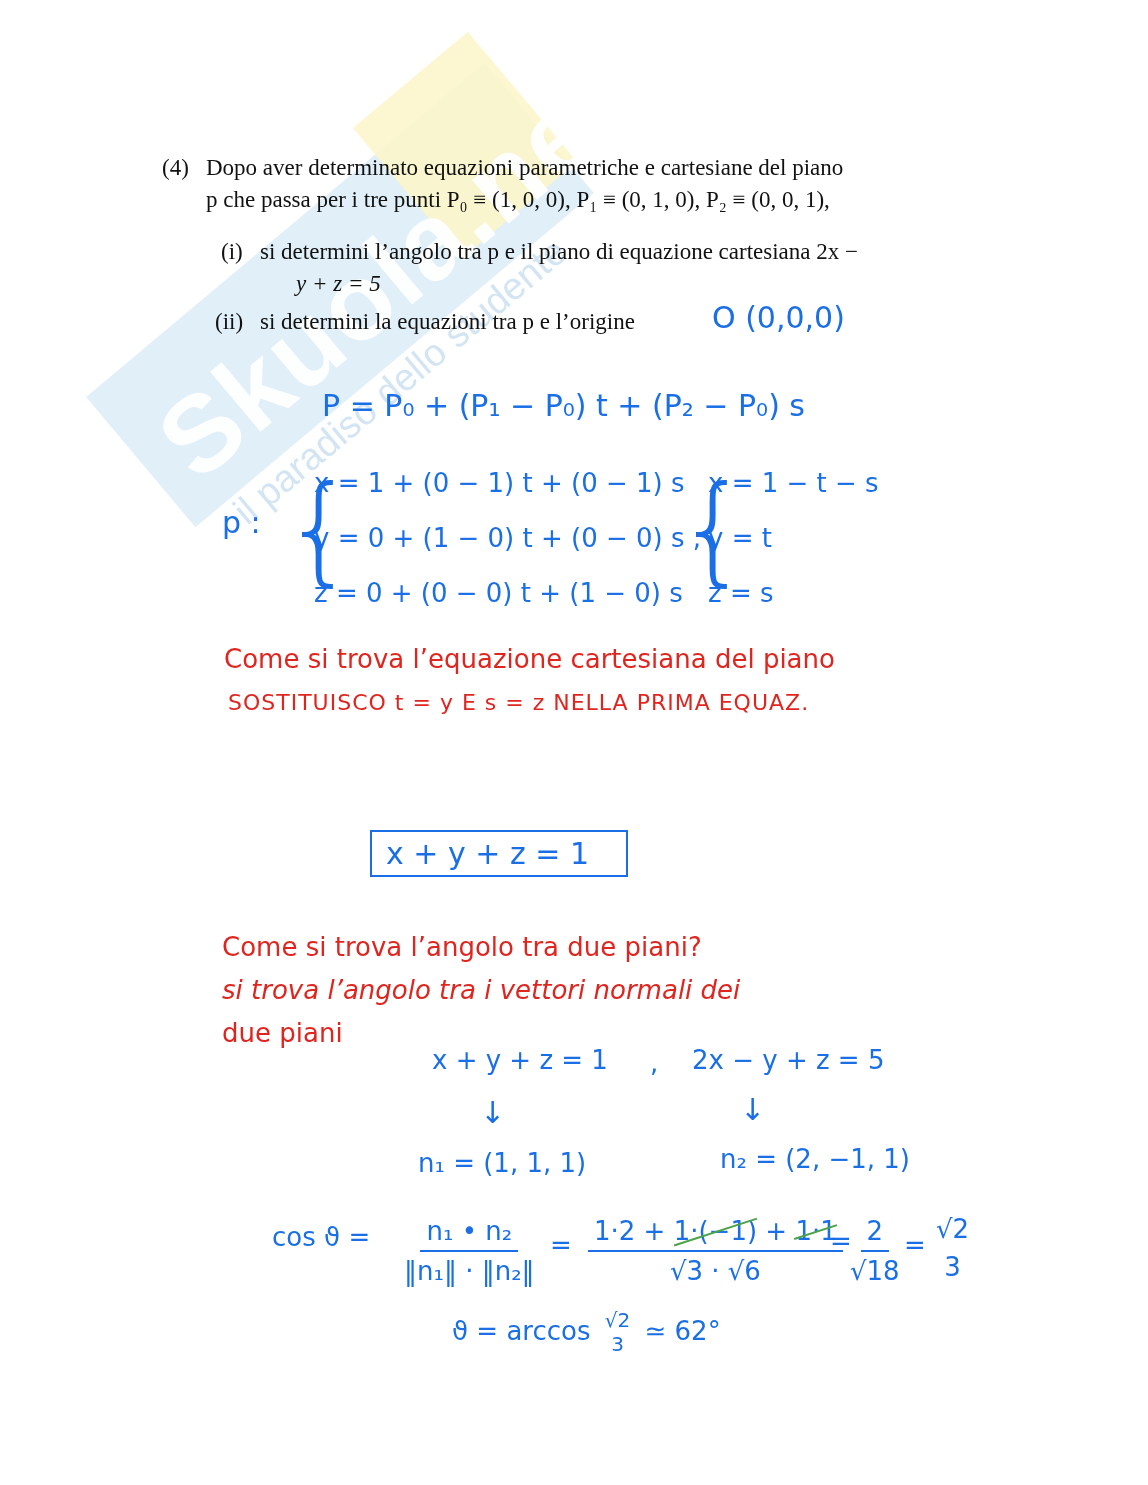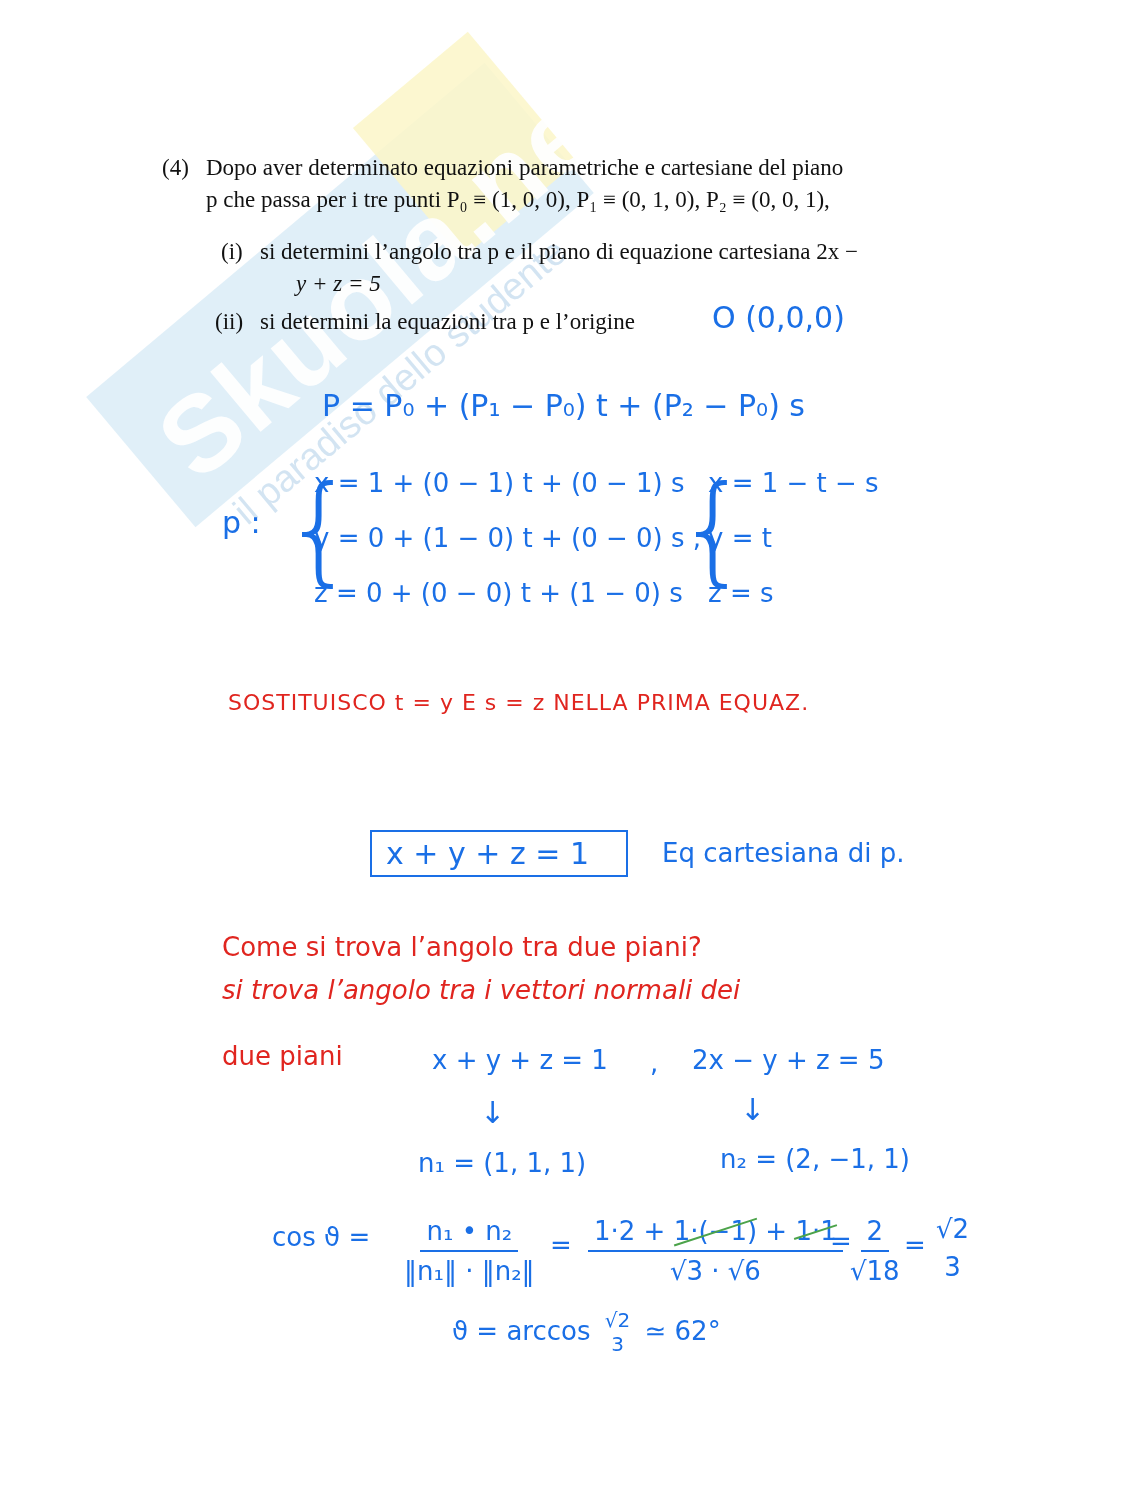--- a/index.html
+++ b/index.html
@@ -70,28 +70,28 @@
   <div class="hw blue brace" style="left:282px; top:470px;">{</div>
   <div class="hw blue hw-md" style="left:314px; top:468px;">x = 1 + (0 − 1) t + (0 − 1) s</div>
   <div class="hw blue hw-md" style="left:314px; top:523px;">y = 0 + (1 − 0) t + (0 − 0) s ,</div>
   <div class="hw blue hw-md" style="left:314px; top:578px;">z = 0 + (0 − 0) t + (1 − 0) s</div>
 
   <div class="hw blue brace" style="left:676px; top:470px;">{</div>
   <div class="hw blue hw-md" style="left:708px; top:468px;">x = 1 − t − s</div>
   <div class="hw blue hw-md" style="left:708px; top:523px;">y = t</div>
   <div class="hw blue hw-md" style="left:708px; top:578px;">z = s</div>
 
+  <div class="hw red hw-md" style="left:224px; top:644px;">Come si trova l’equazione cartesiana del piano</div>
   <div class="hw red hw-sm" style="left:228px; top:690px; letter-spacing:1px;">SOSTITUISCO  t = y  E  s = z  NELLA PRIMA EQUAZ.</div>
 
   <div class="hw blue hw-lg boxed" style="left:370px; top:830px; width:226px;">x + y + z = 1</div>
-  <div class="hw blue hw-md" style="left:662px; top:838px;">Eq cartesiana di p.</div>
 
   <div class="hw red hw-md" style="left:222px; top:932px;">Come si trova l’angolo tra due piani?</div>
   <div class="hw red hw-md" style="left:222px; top:975px;font-style:italic;">si trova l’angolo tra i vettori normali dei</div>
-  <div class="hw red hw-md" style="left:222px; top:1018px;margin-top:23px;">due piani</div>
+  <div class="hw red hw-md" style="left:222px; top:1018px;">due piani</div>
 
   <div class="hw blue hw-md" style="left:432px; top:1045px;">x + y + z = 1</div>
   <div class="hw blue hw-md" style="left:650px; top:1048px;">,</div>
   <div class="hw blue hw-md" style="left:692px; top:1045px;">2x − y + z = 5</div>
 
   <div class="hw blue hw-lg" style="left:480px; top:1095px;">↓</div>
   <div class="hw blue hw-lg" style="left:740px; top:1092px;">↓</div>
 
   <div class="hw blue hw-md" style="left:418px; top:1148px;">n₁ = (1, 1, 1)</div>
   <div class="hw blue hw-md" style="left:720px; top:1144px;">n₂ = (2, −1, 1)</div>

